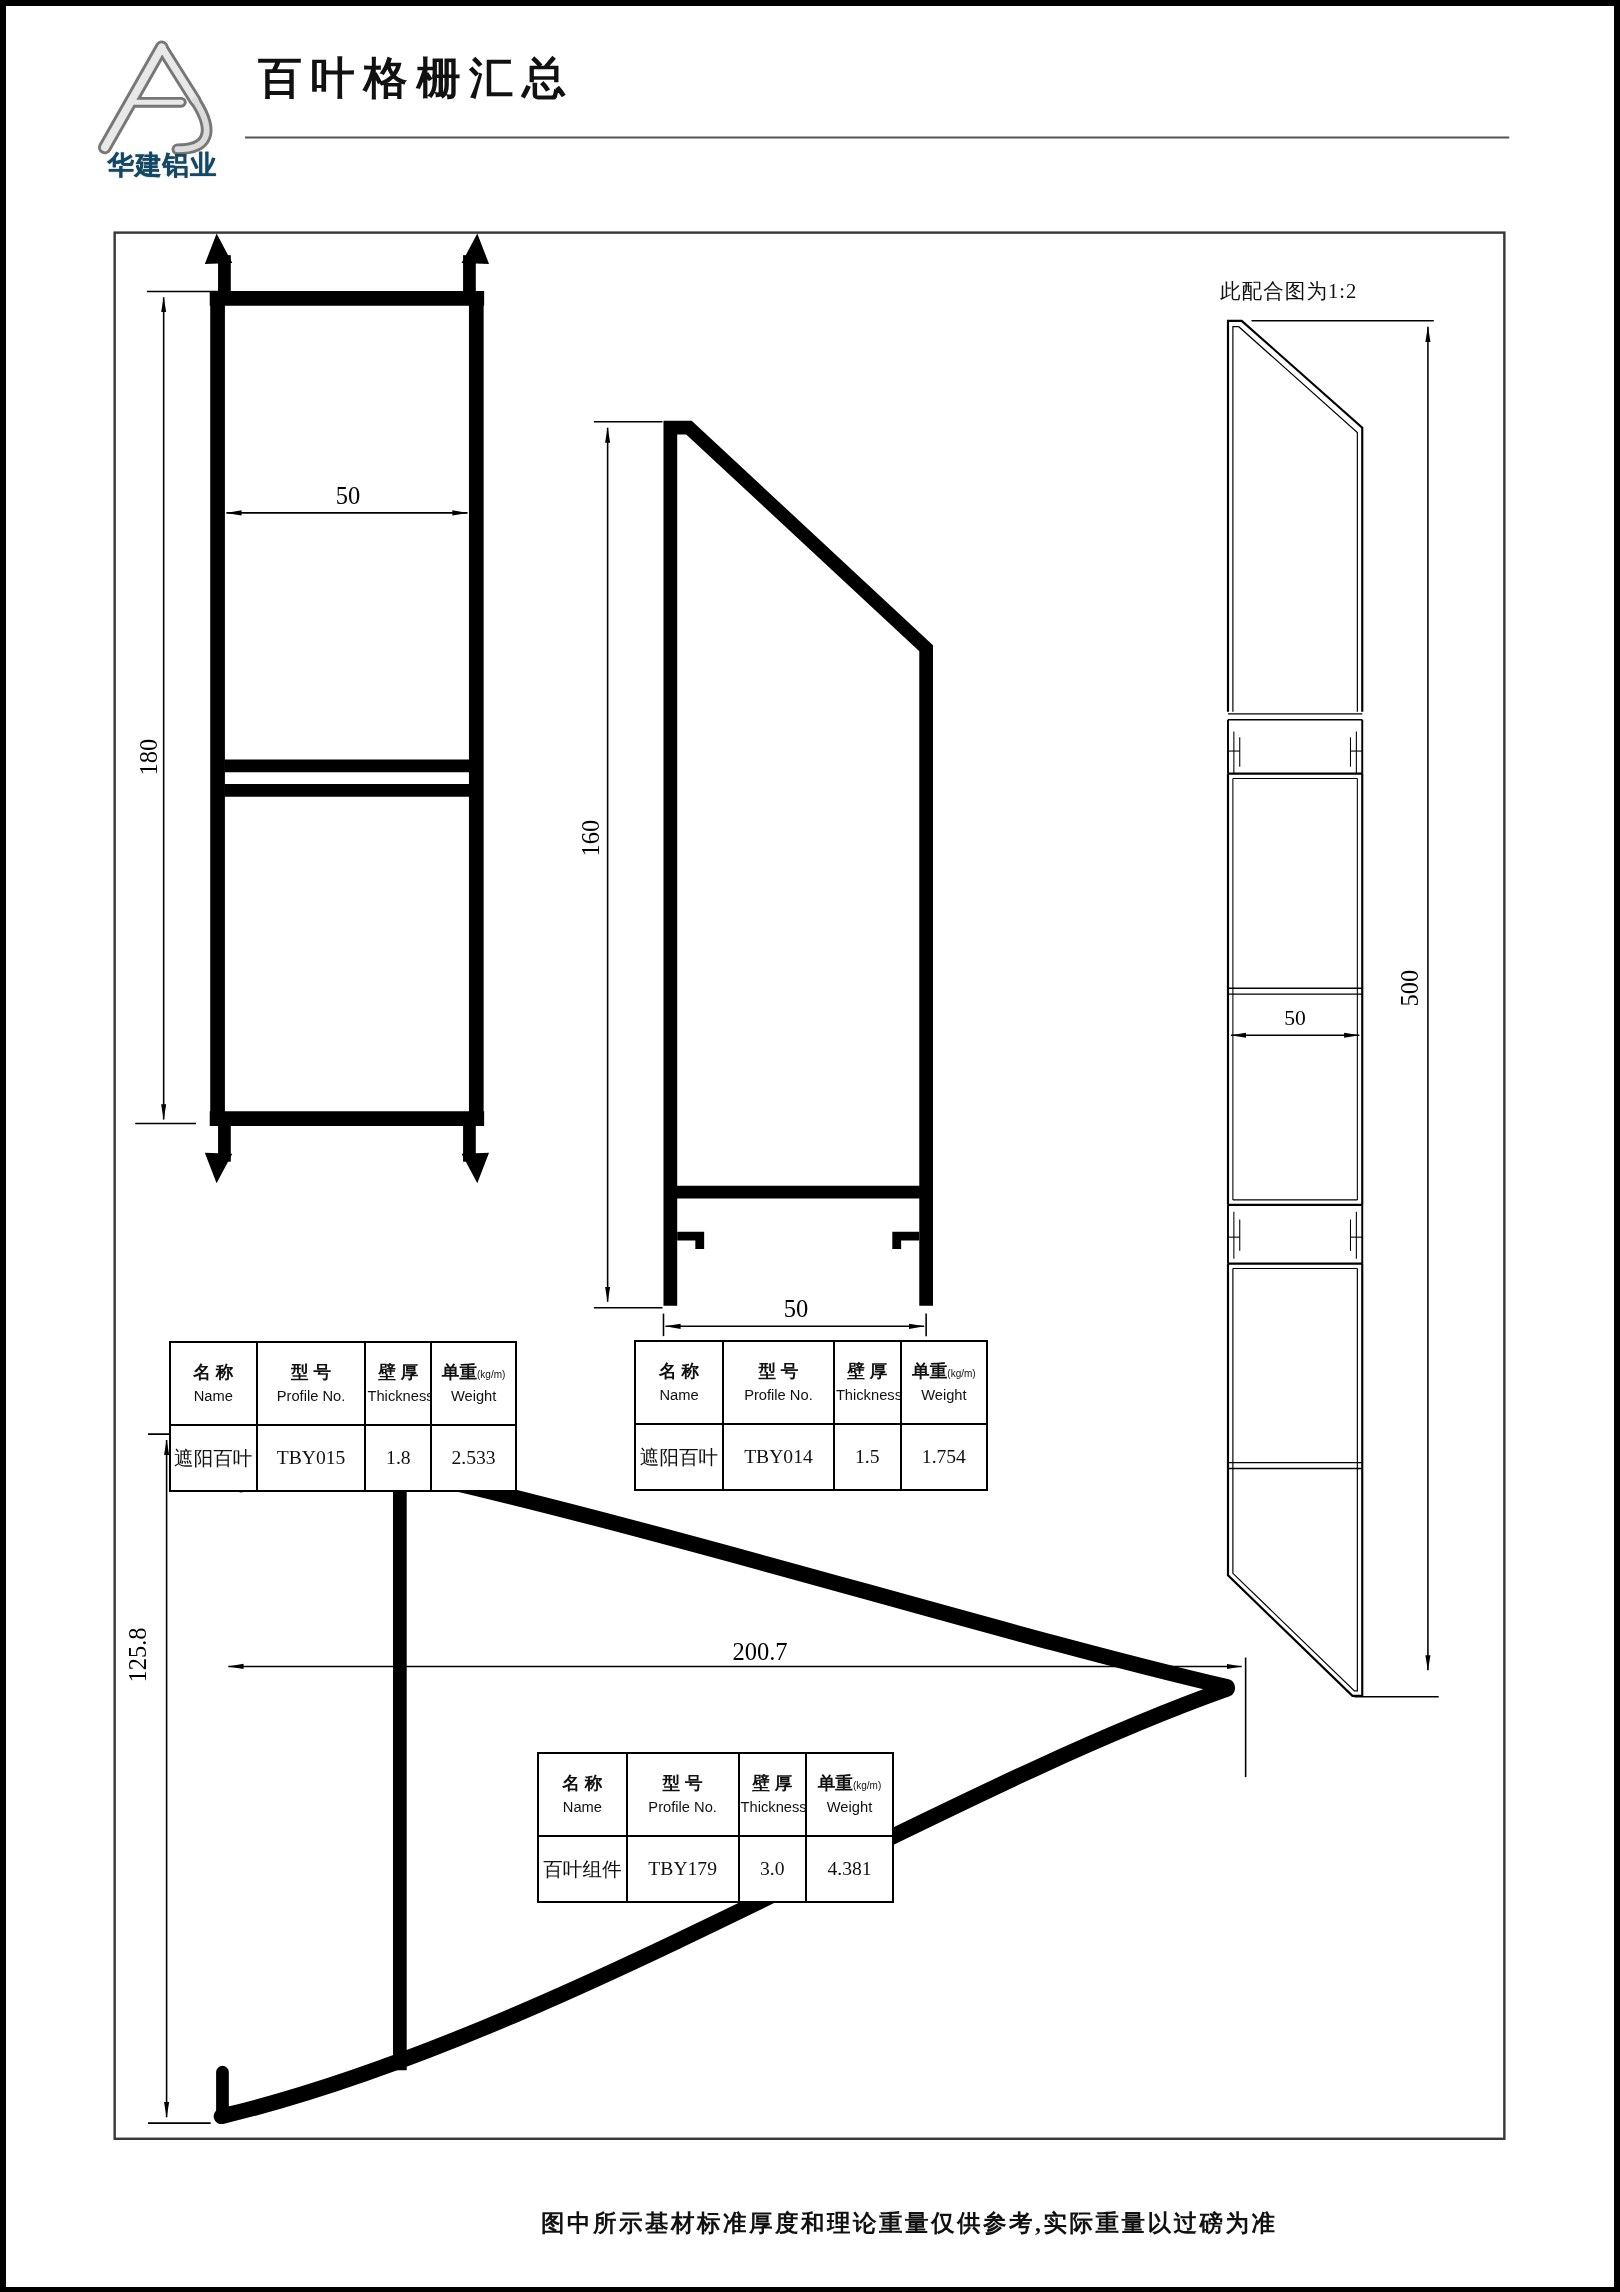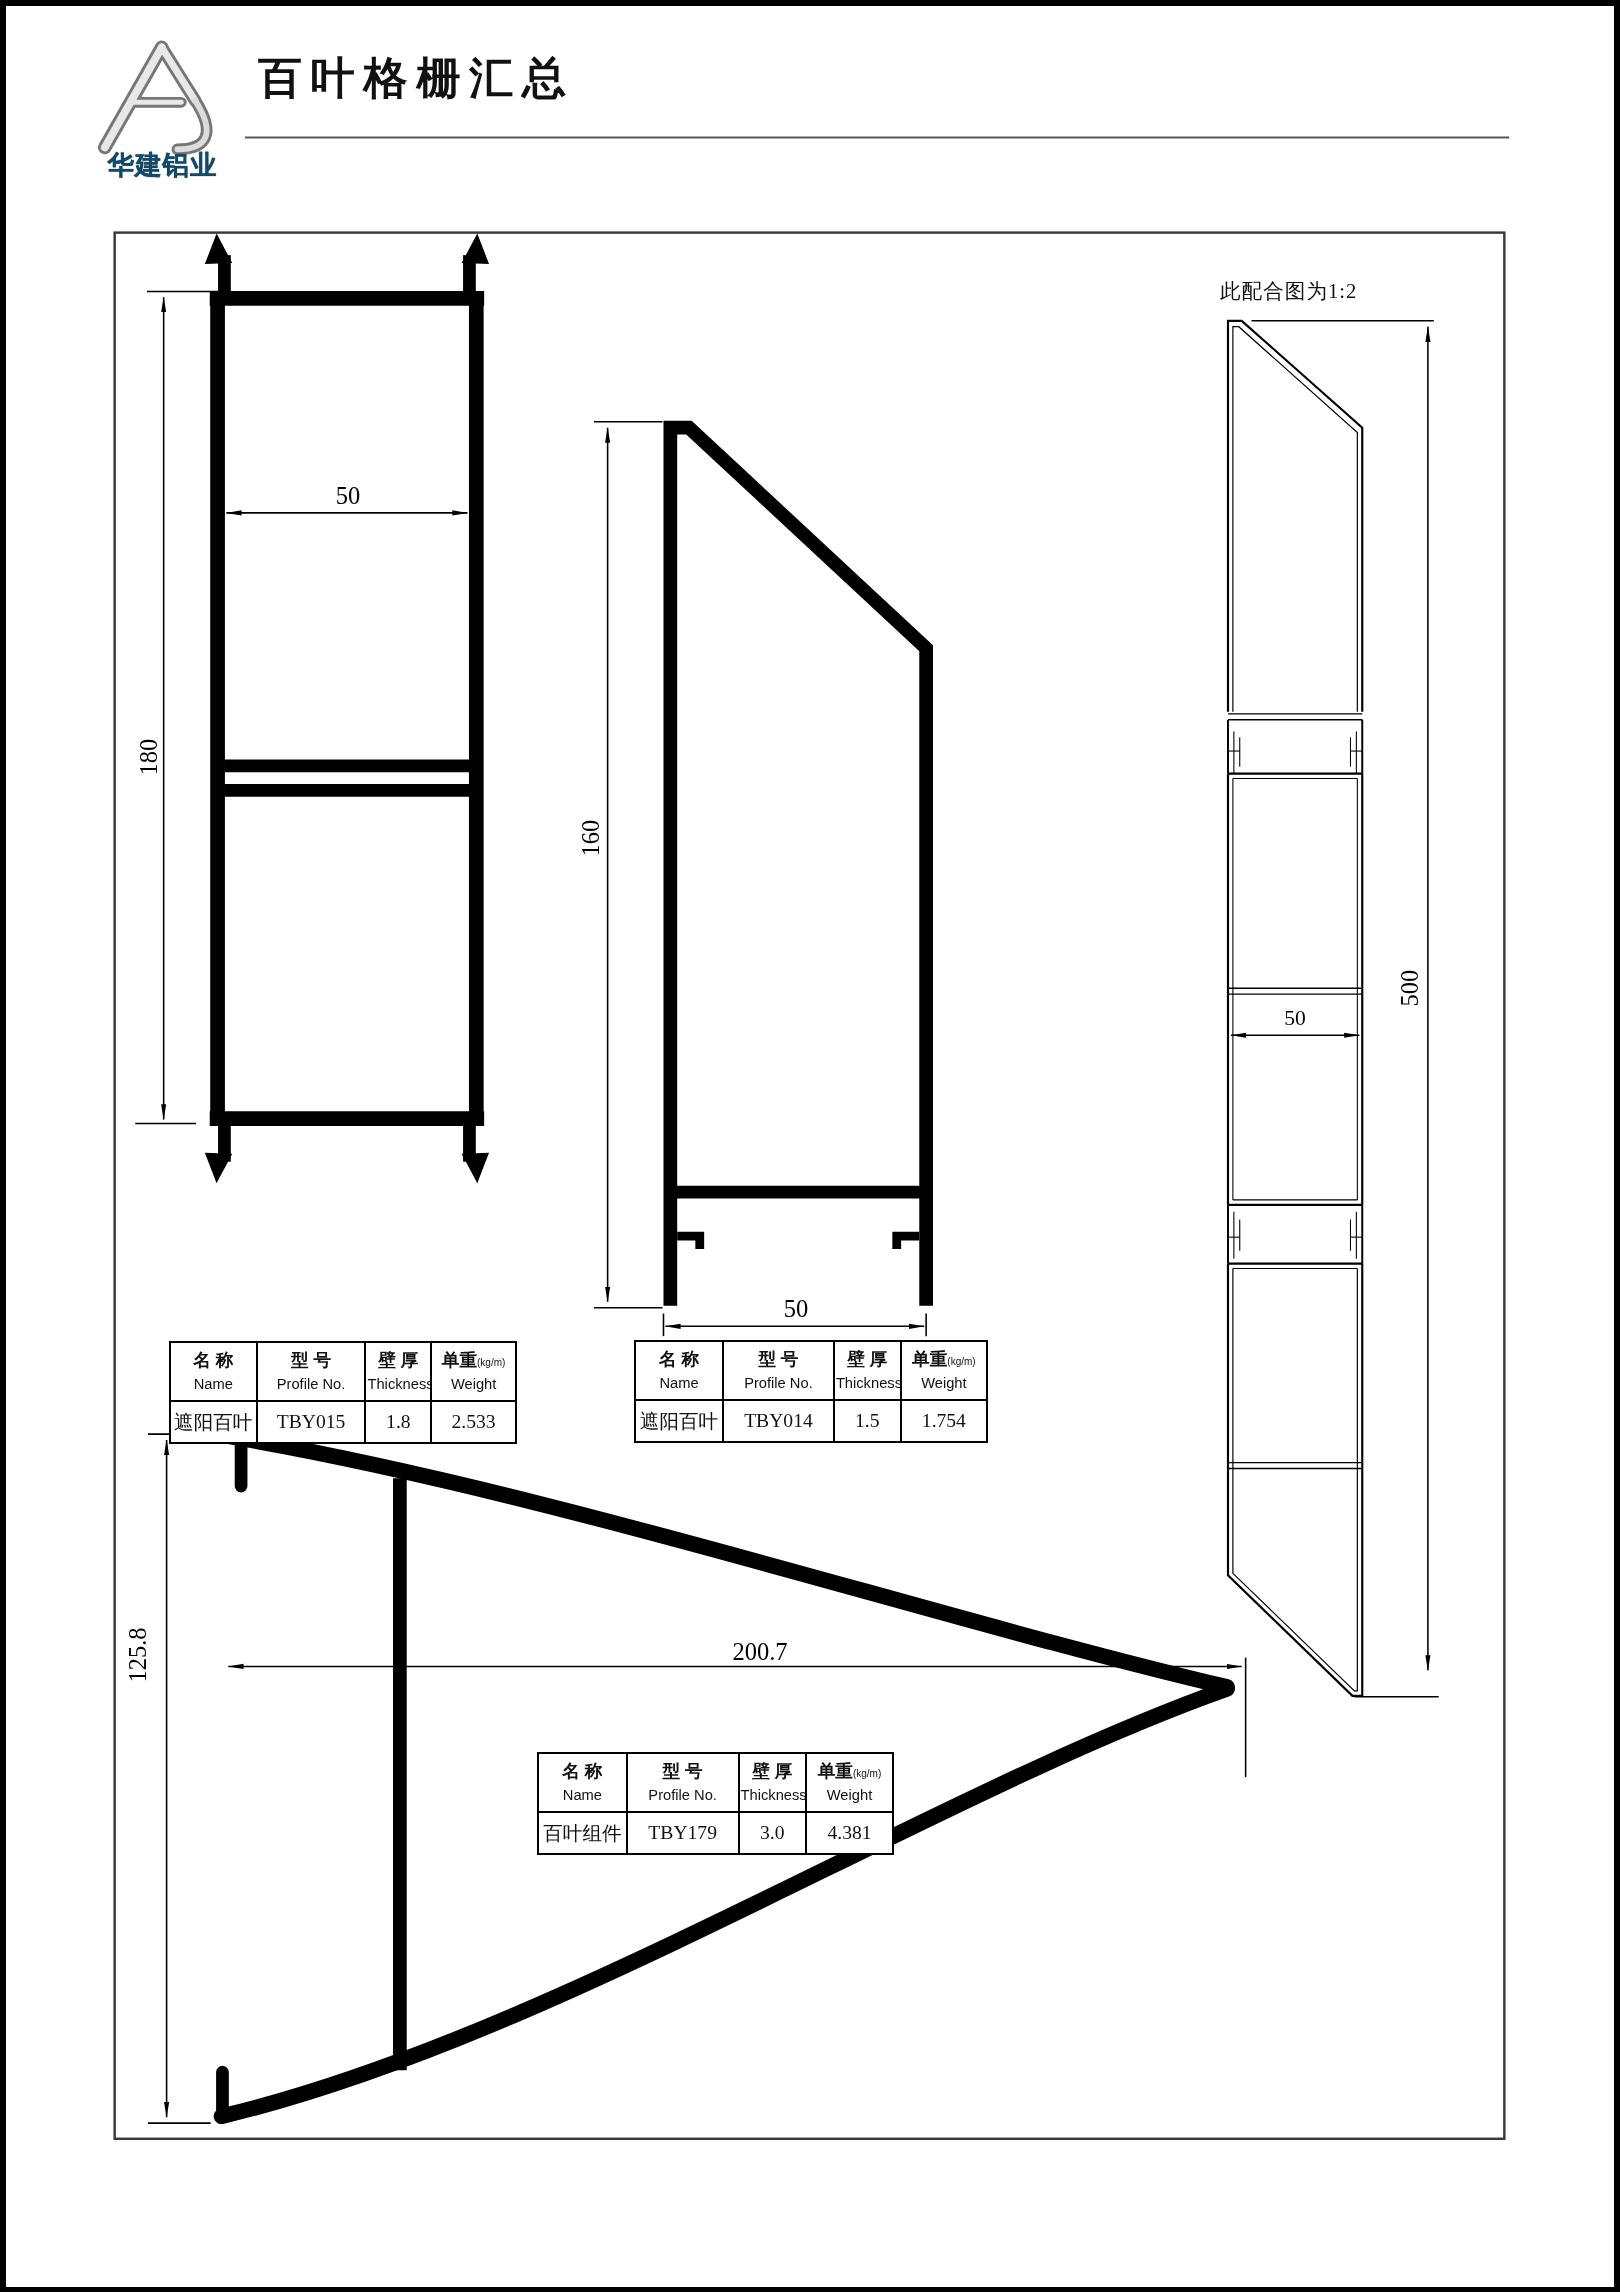--- a/index.html
+++ b/index.html
@@ -13,21 +13,21 @@
   .logo-text{left:91px;top:147px;width:143px;text-align:center;font-size:26.5px;font-weight:bold;
         color:#0c4a6e;text-shadow:0 0 1px #2b1d00;font-family:"Liberation Serif",serif;letter-spacing:1px;}
   .dim{position:absolute;font-family:"Liberation Serif",serif;font-size:24.5px;color:#000;
         white-space:nowrap;transform:translate(-50%,-50%);z-index:10;}
   .dim.v{transform:translate(-50%,-50%) rotate(-90deg);}
   .dim.small{font-size:21.6px;}
   .scale-note{left:1213px;top:277px;font-family:"Liberation Serif",serif;font-size:20.6px;letter-spacing:1px;margin-left:7px;}
   .footer-note{left:541px;top:2207px;font-family:"Liberation Serif",serif;font-size:23.5px;
         font-weight:bold;letter-spacing:2.5px;}
   table.spec{position:absolute;border-collapse:collapse;table-layout:fixed;background:#fff;z-index:10;}
-  .spec th,.spec td{border:2px solid #000;text-align:center;padding:4px 1px;overflow:hidden;}
+  .spec th,.spec td{border:2px solid #000;text-align:center;padding:16px 1px;overflow:hidden;}
   .spec th{font-weight:normal;font-size:17.6px;line-height:1.3;height:49px;}
   .spec th .zh{font-weight:600;}
   .spec th .en{font-size:14.7px;text-align:right;}
   .spec th .unit{font-size:10px;}
   .spec td{font-family:Liberation Serif, serif;font-size:19.6px;height:32px;}
 </style>
 </head>
 <body>
 
 <div class="page">
@@ -233,14 +233,15 @@
     </tr>
     <tr>
       <td>百叶组件</td>
       <td>TBY179</td>
       <td>3.0</td>
       <td>4.381</td>
     </tr>
   </tbody>
     </table>
 
+  <div class="txt footer-note">图中所示基材标准厚度和理论重量仅供参考,实际重量以过磅为准</div>
 </div>
 
 
 </body></html>

